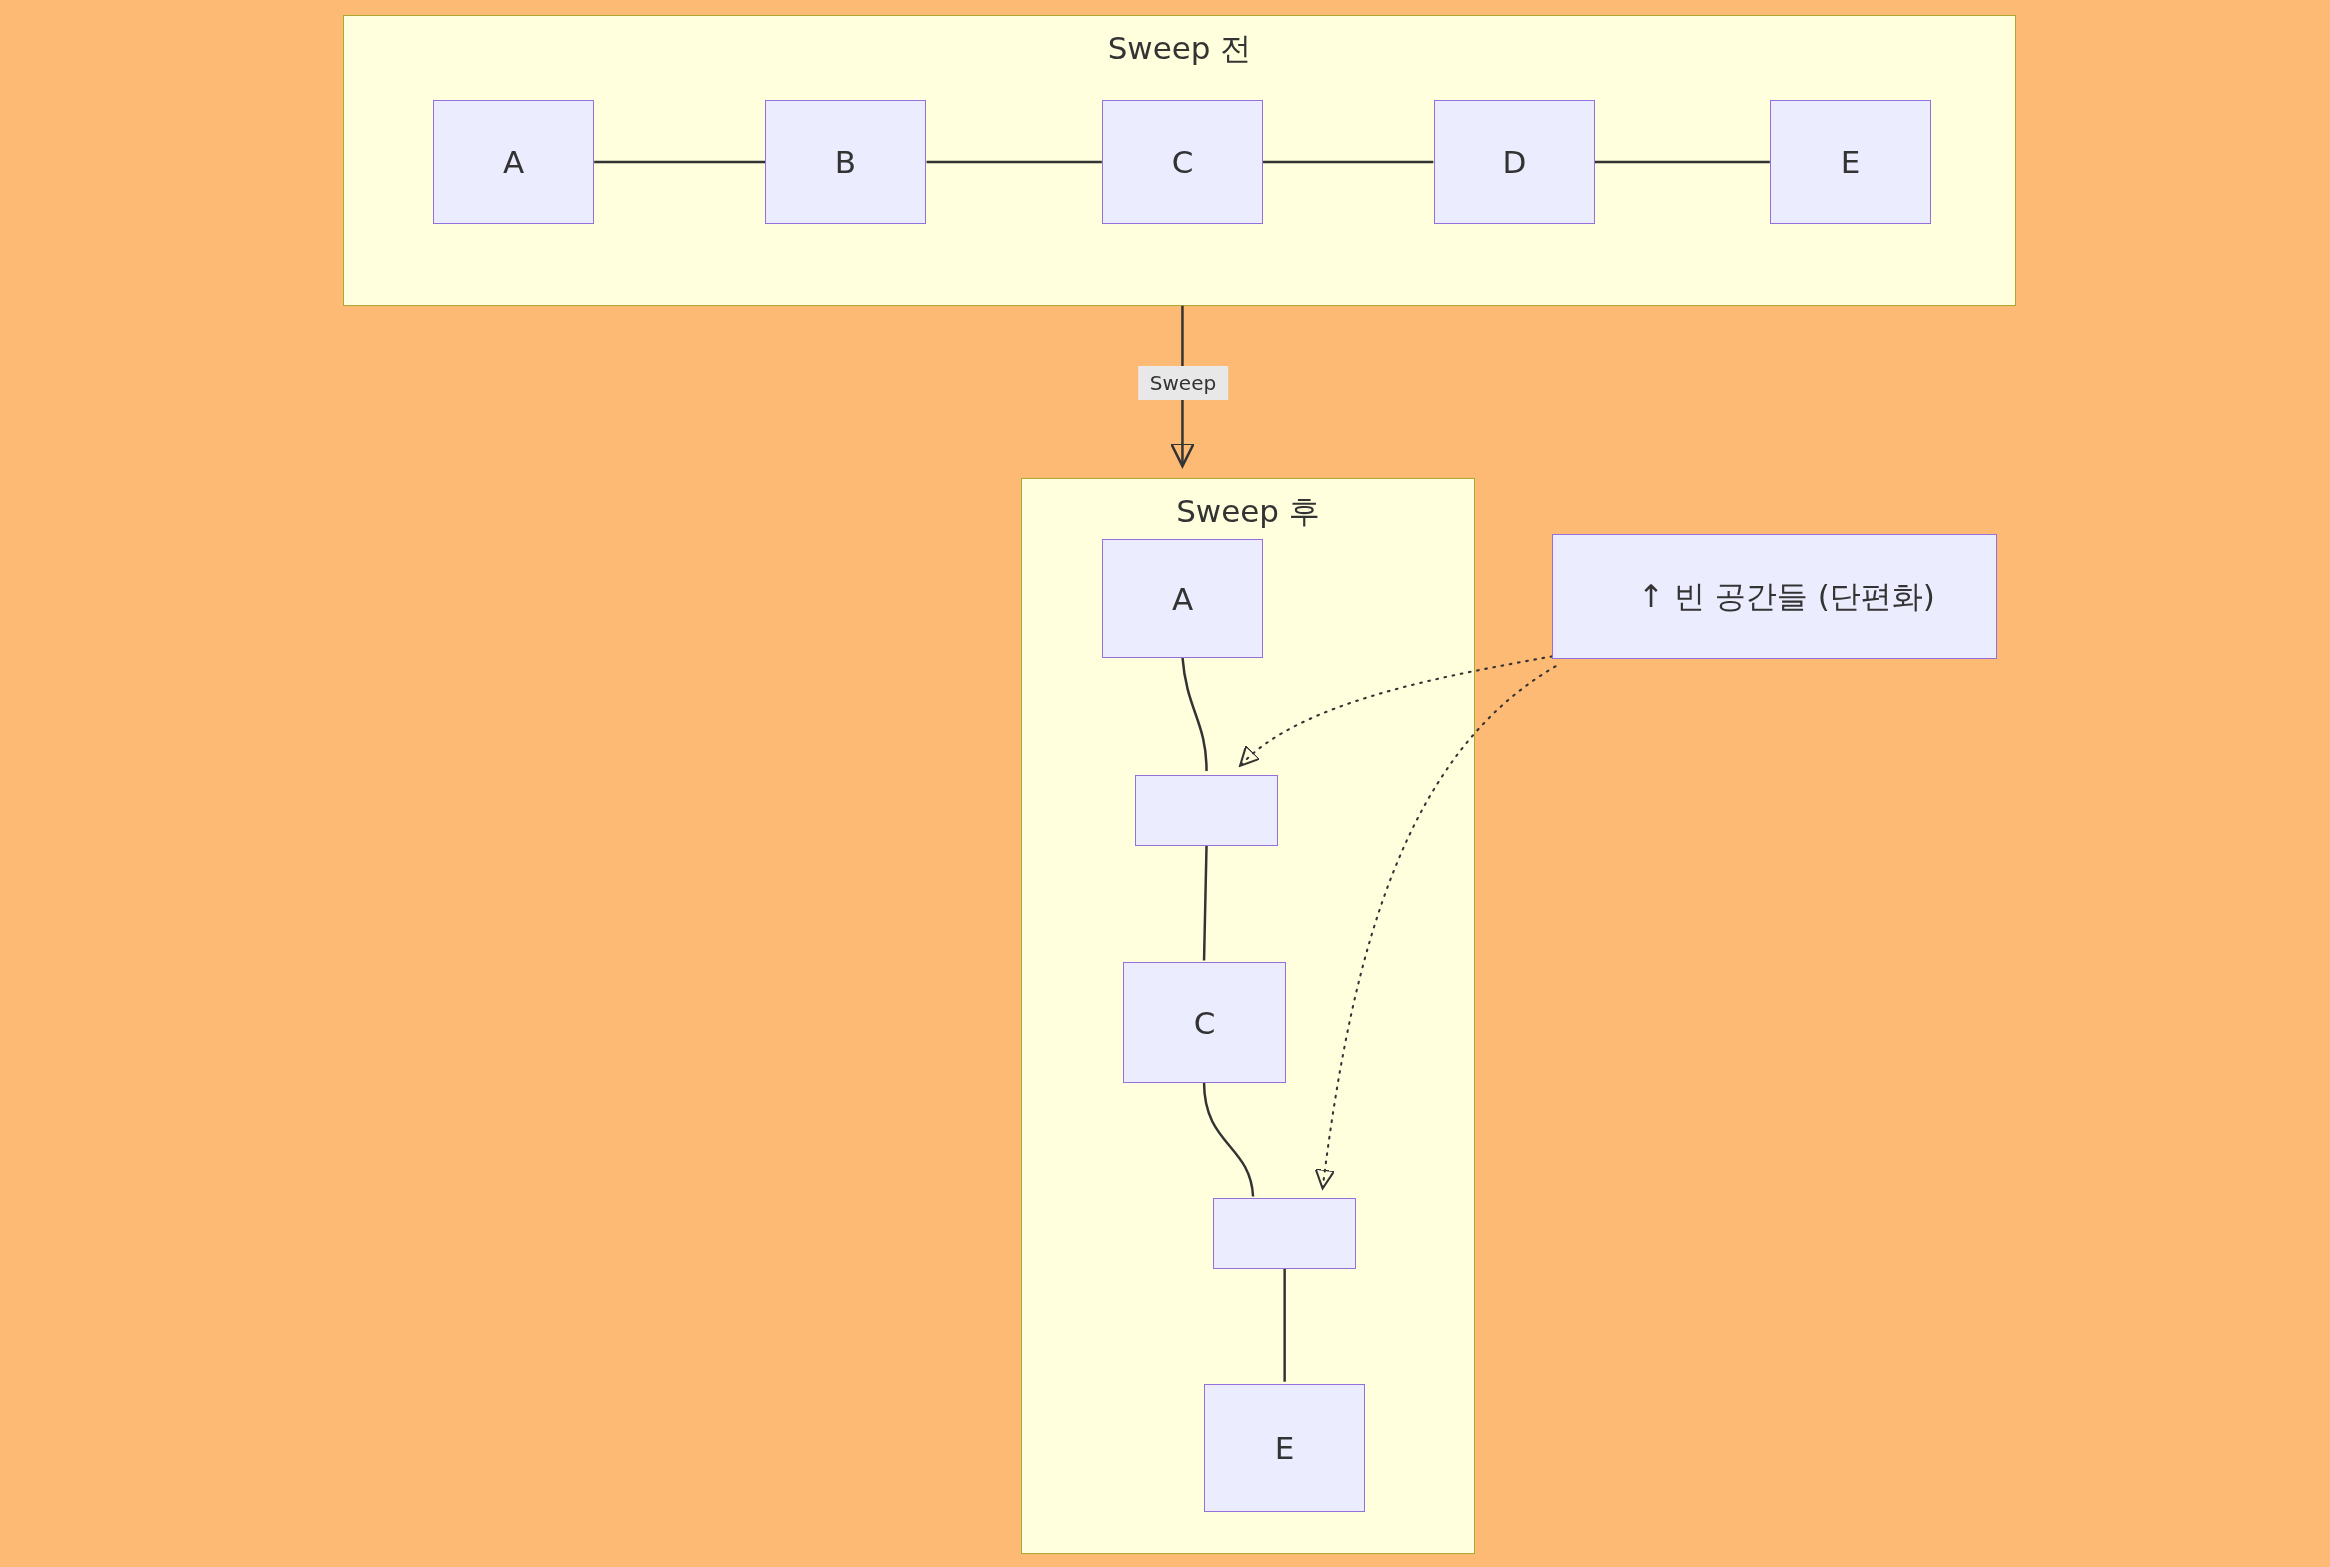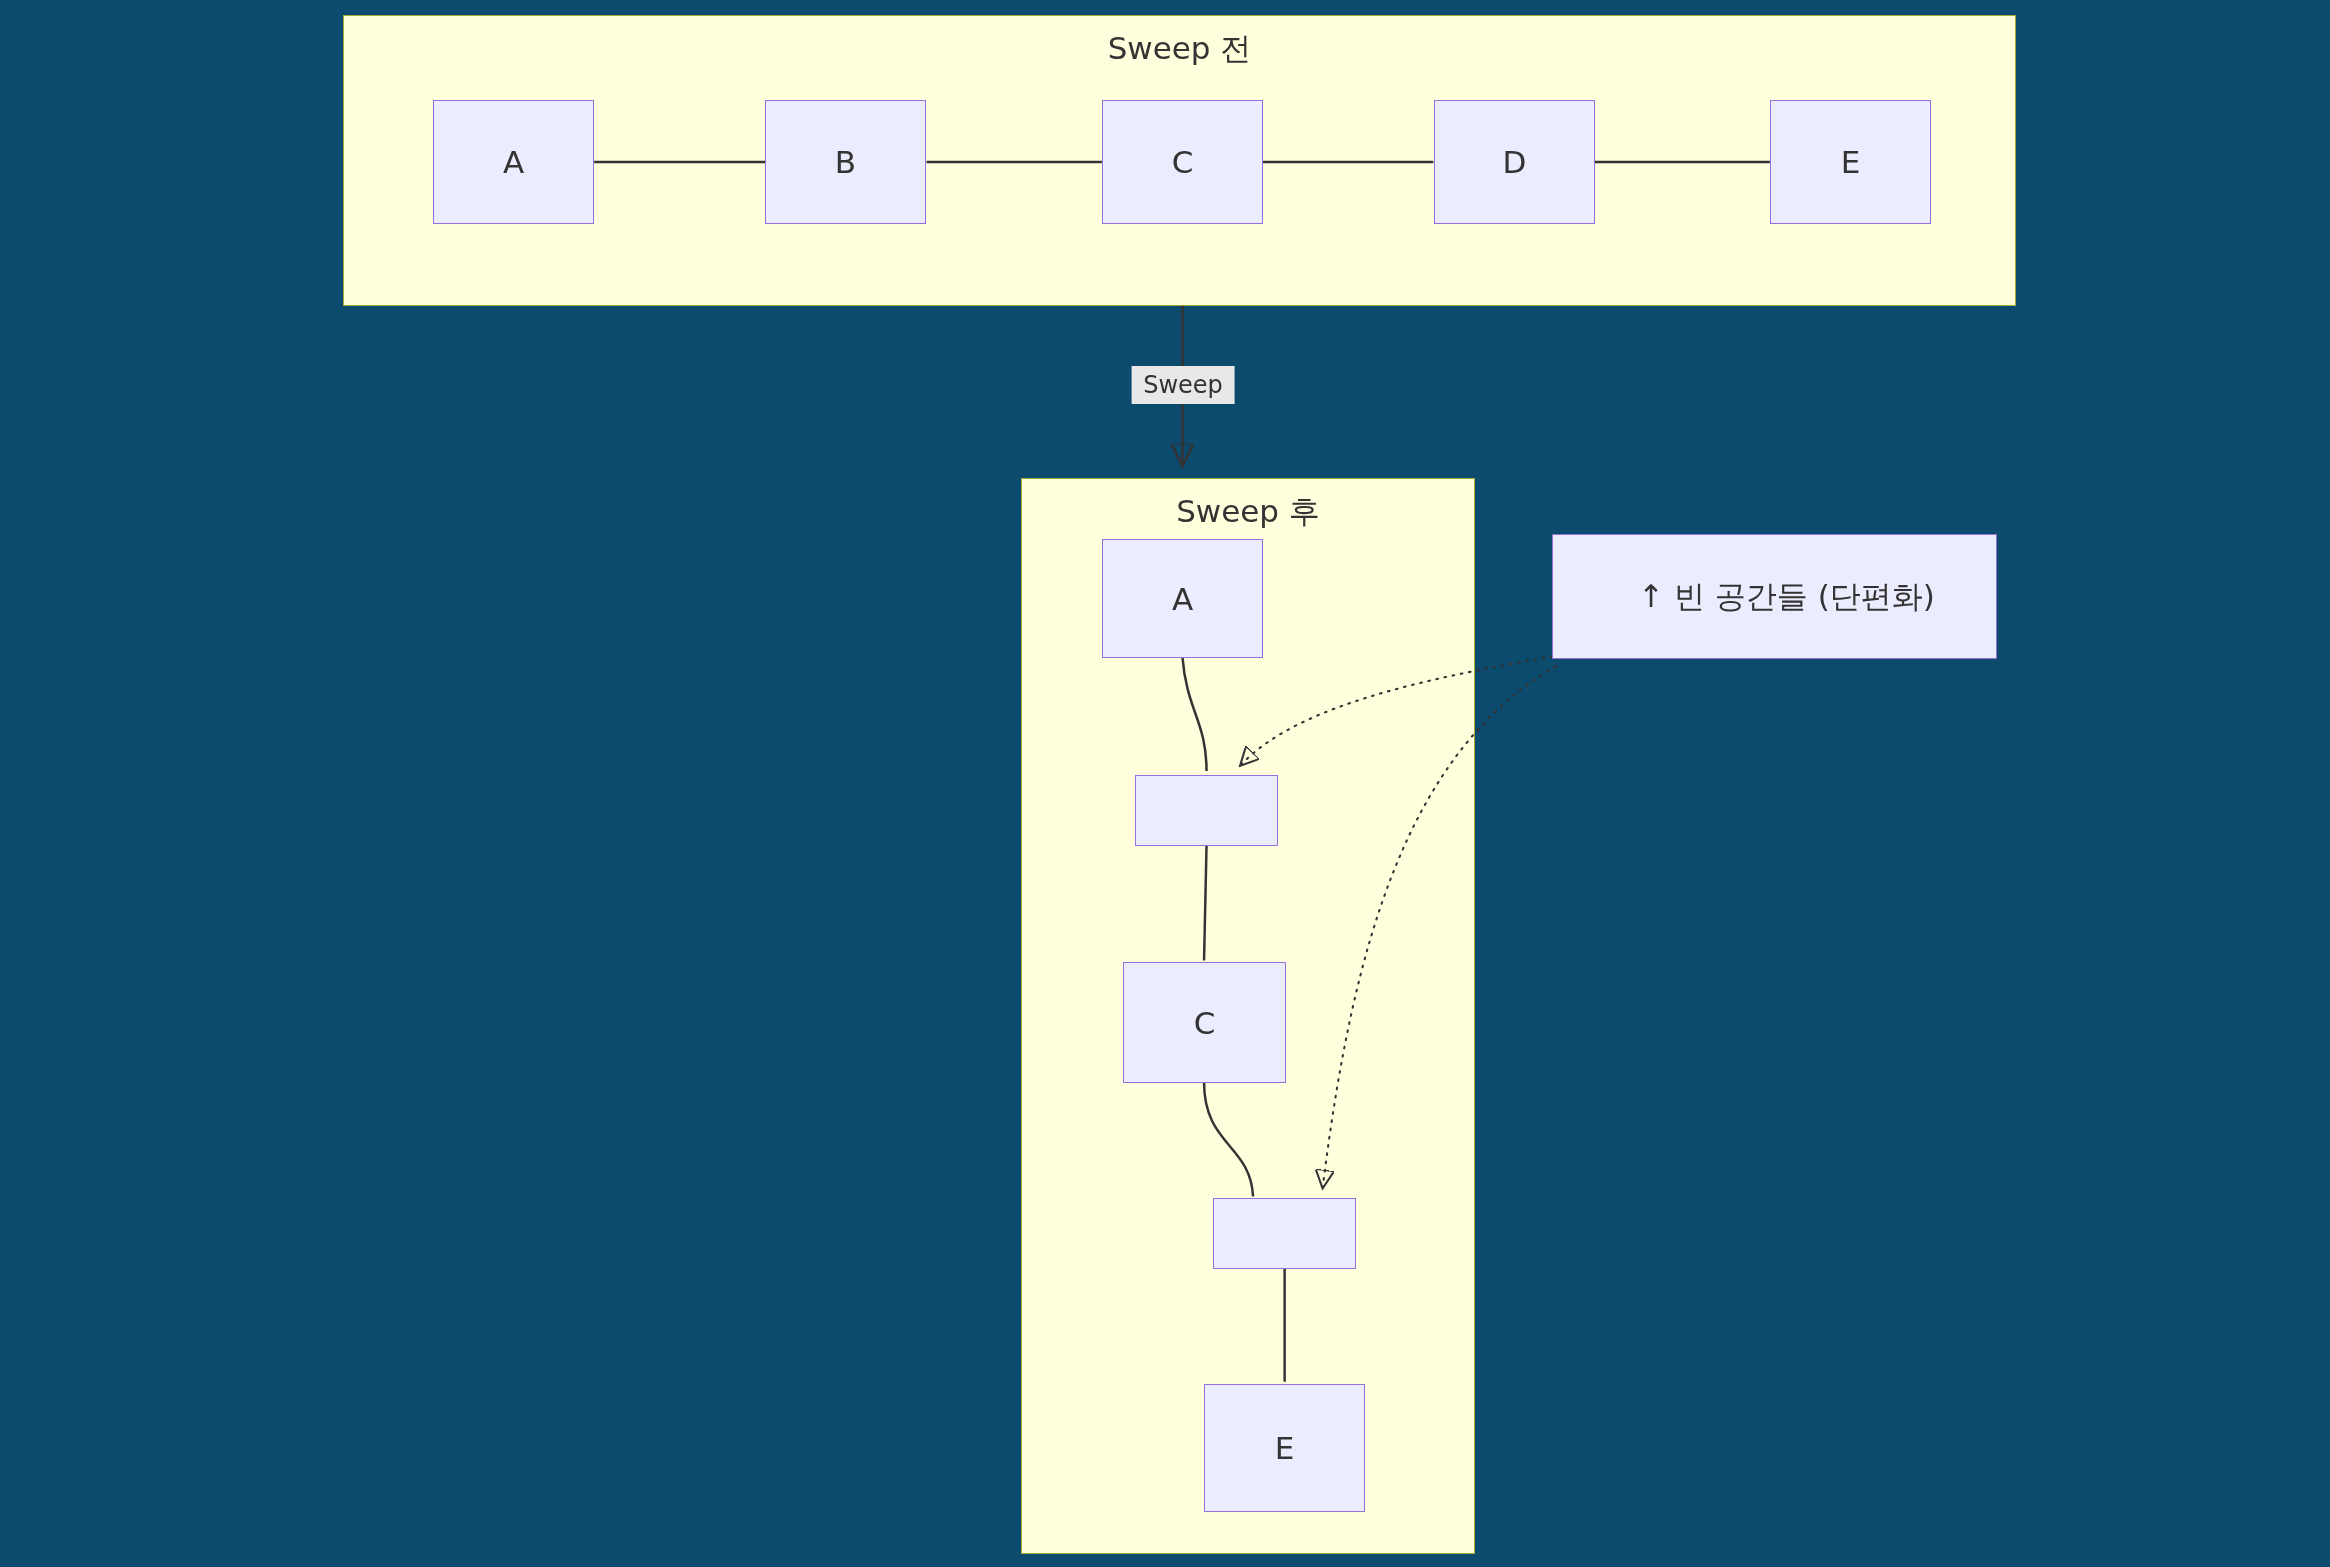--- a/index.html
+++ b/index.html
@@ -16,21 +16,21 @@
     margin:0;
     background:#ffffff;
     font-family:"DejaVu Sans","Liberation Sans",sans-serif;
     color:var(--text);
   }
   .canvas{
     position:relative;
     width:2330px;
     height:1567px;
     overflow:hidden;
-    background:#0c4a6e;
+    background:#fdba74;
   }
   .edges{
     position:absolute;
     left:0; top:0;
     width:2330px;
     height:1567px;
     pointer-events:none;
   }
   .edges path{
     fill:none;
@@ -64,21 +64,21 @@
     align-items:center;
     justify-content:center;
     font-size:31px;
     color:var(--text);
   }
   .edge-label{
     position:absolute;
     transform:translateX(-50%);
     background:var(--label-bg);
     padding:5px 11.6px;
-    font-size:24px;
+    font-size:20px;
     color:var(--text);
   }
   .annotation{
     position:absolute;
     background:var(--node-fill);
     border:1.7px solid var(--node-border);
     display:flex;
     align-items:center;
     justify-content:center;
     font-size:31px;

